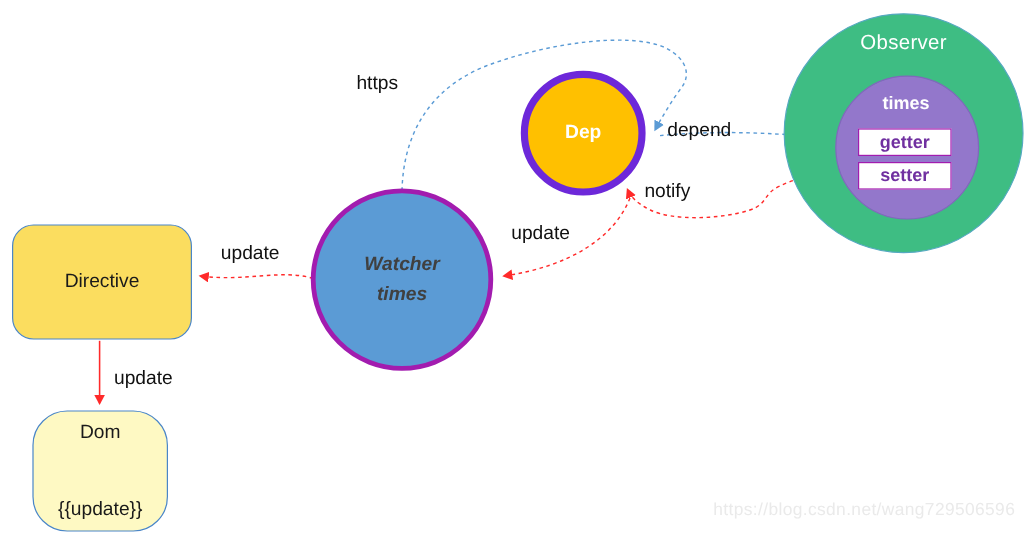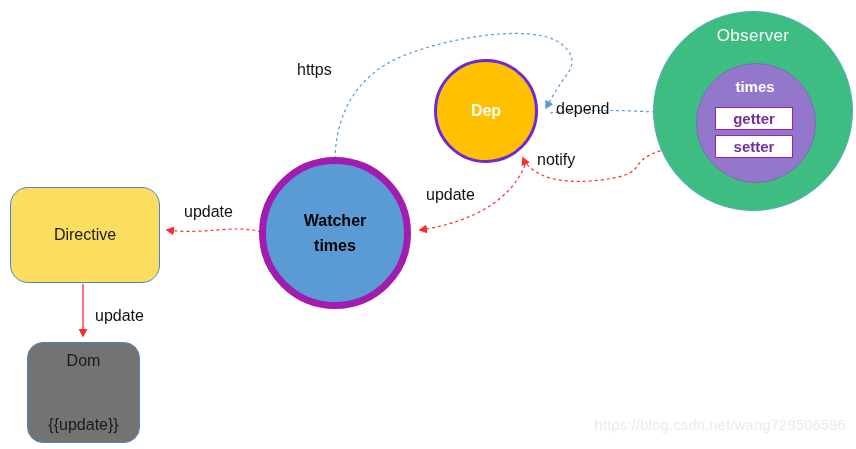--- a/index.html
+++ b/index.html
@@ -27,38 +27,38 @@
   .accessor{
     left:715px;width:78px;height:23px;background:#ffffff;border:1px solid #a21caf;
     box-sizing:border-box;display:flex;align-items:center;justify-content:center;
     color:#7030A0;font-size:15px;font-weight:600;
   }
   #getter-box{top:107px;}
   #setter-box{top:135px;}
 
   #dep-circle{
     left:434px;top:59px;width:104px;height:104px;background:#FFC000;
-    border:3px solid #6d28d9;color:#fff;font-size:16px;font-weight:600;
+    border:6px solid #6d28d9;color:#fff;font-size:16px;font-weight:600;
   }
   #watcher-circle{
     left:259px;top:157px;width:152px;height:152px;background:#5B9BD5;
-    border:7px solid #a21caf;color:#000000;font-size:16px;font-weight:600;
-    flex-direction:column;line-height:25px;
+    border:4px solid #a21caf;color:#404040;font-size:16px;font-weight:600;
+    flex-direction:column;line-height:25px;font-style:italic;
   }
   .rbox{
     box-sizing:border-box;display:flex;flex-direction:column;align-items:center;
     justify-content:center;color:#1a1a1a;font-size:16px;line-height:24px;text-align:center;gap:40px;
   }
   #directive-box{
     left:10px;top:187px;width:150px;height:96px;background:#FBDD5F;
     border:1.5px solid #4A86C8;border-radius:18px;
   }
   #dom-box{
-    left:27px;top:342px;width:113px;height:101px;background:#737373;
-    border:1.5px solid #4A86C8;border-radius:16px;
+    left:27px;top:342px;width:113px;height:101px;background:#fef9c3;
+    border:1.5px solid #4A86C8;border-radius:29px;
   }
 
   
   .edge-label{color:#111;font-size:16px;white-space:nowrap;}
   #lbl-adddep{left:297px;top:61px;}
   #lbl-depend{left:556px;top:100px;}
   #lbl-notify{left:537px;top:151px;}
   #lbl-update-dw{left:426px;top:186px;}
   #lbl-update-wd{left:184px;top:203px;}
   #lbl-update-dd{left:95px;top:307px;}

